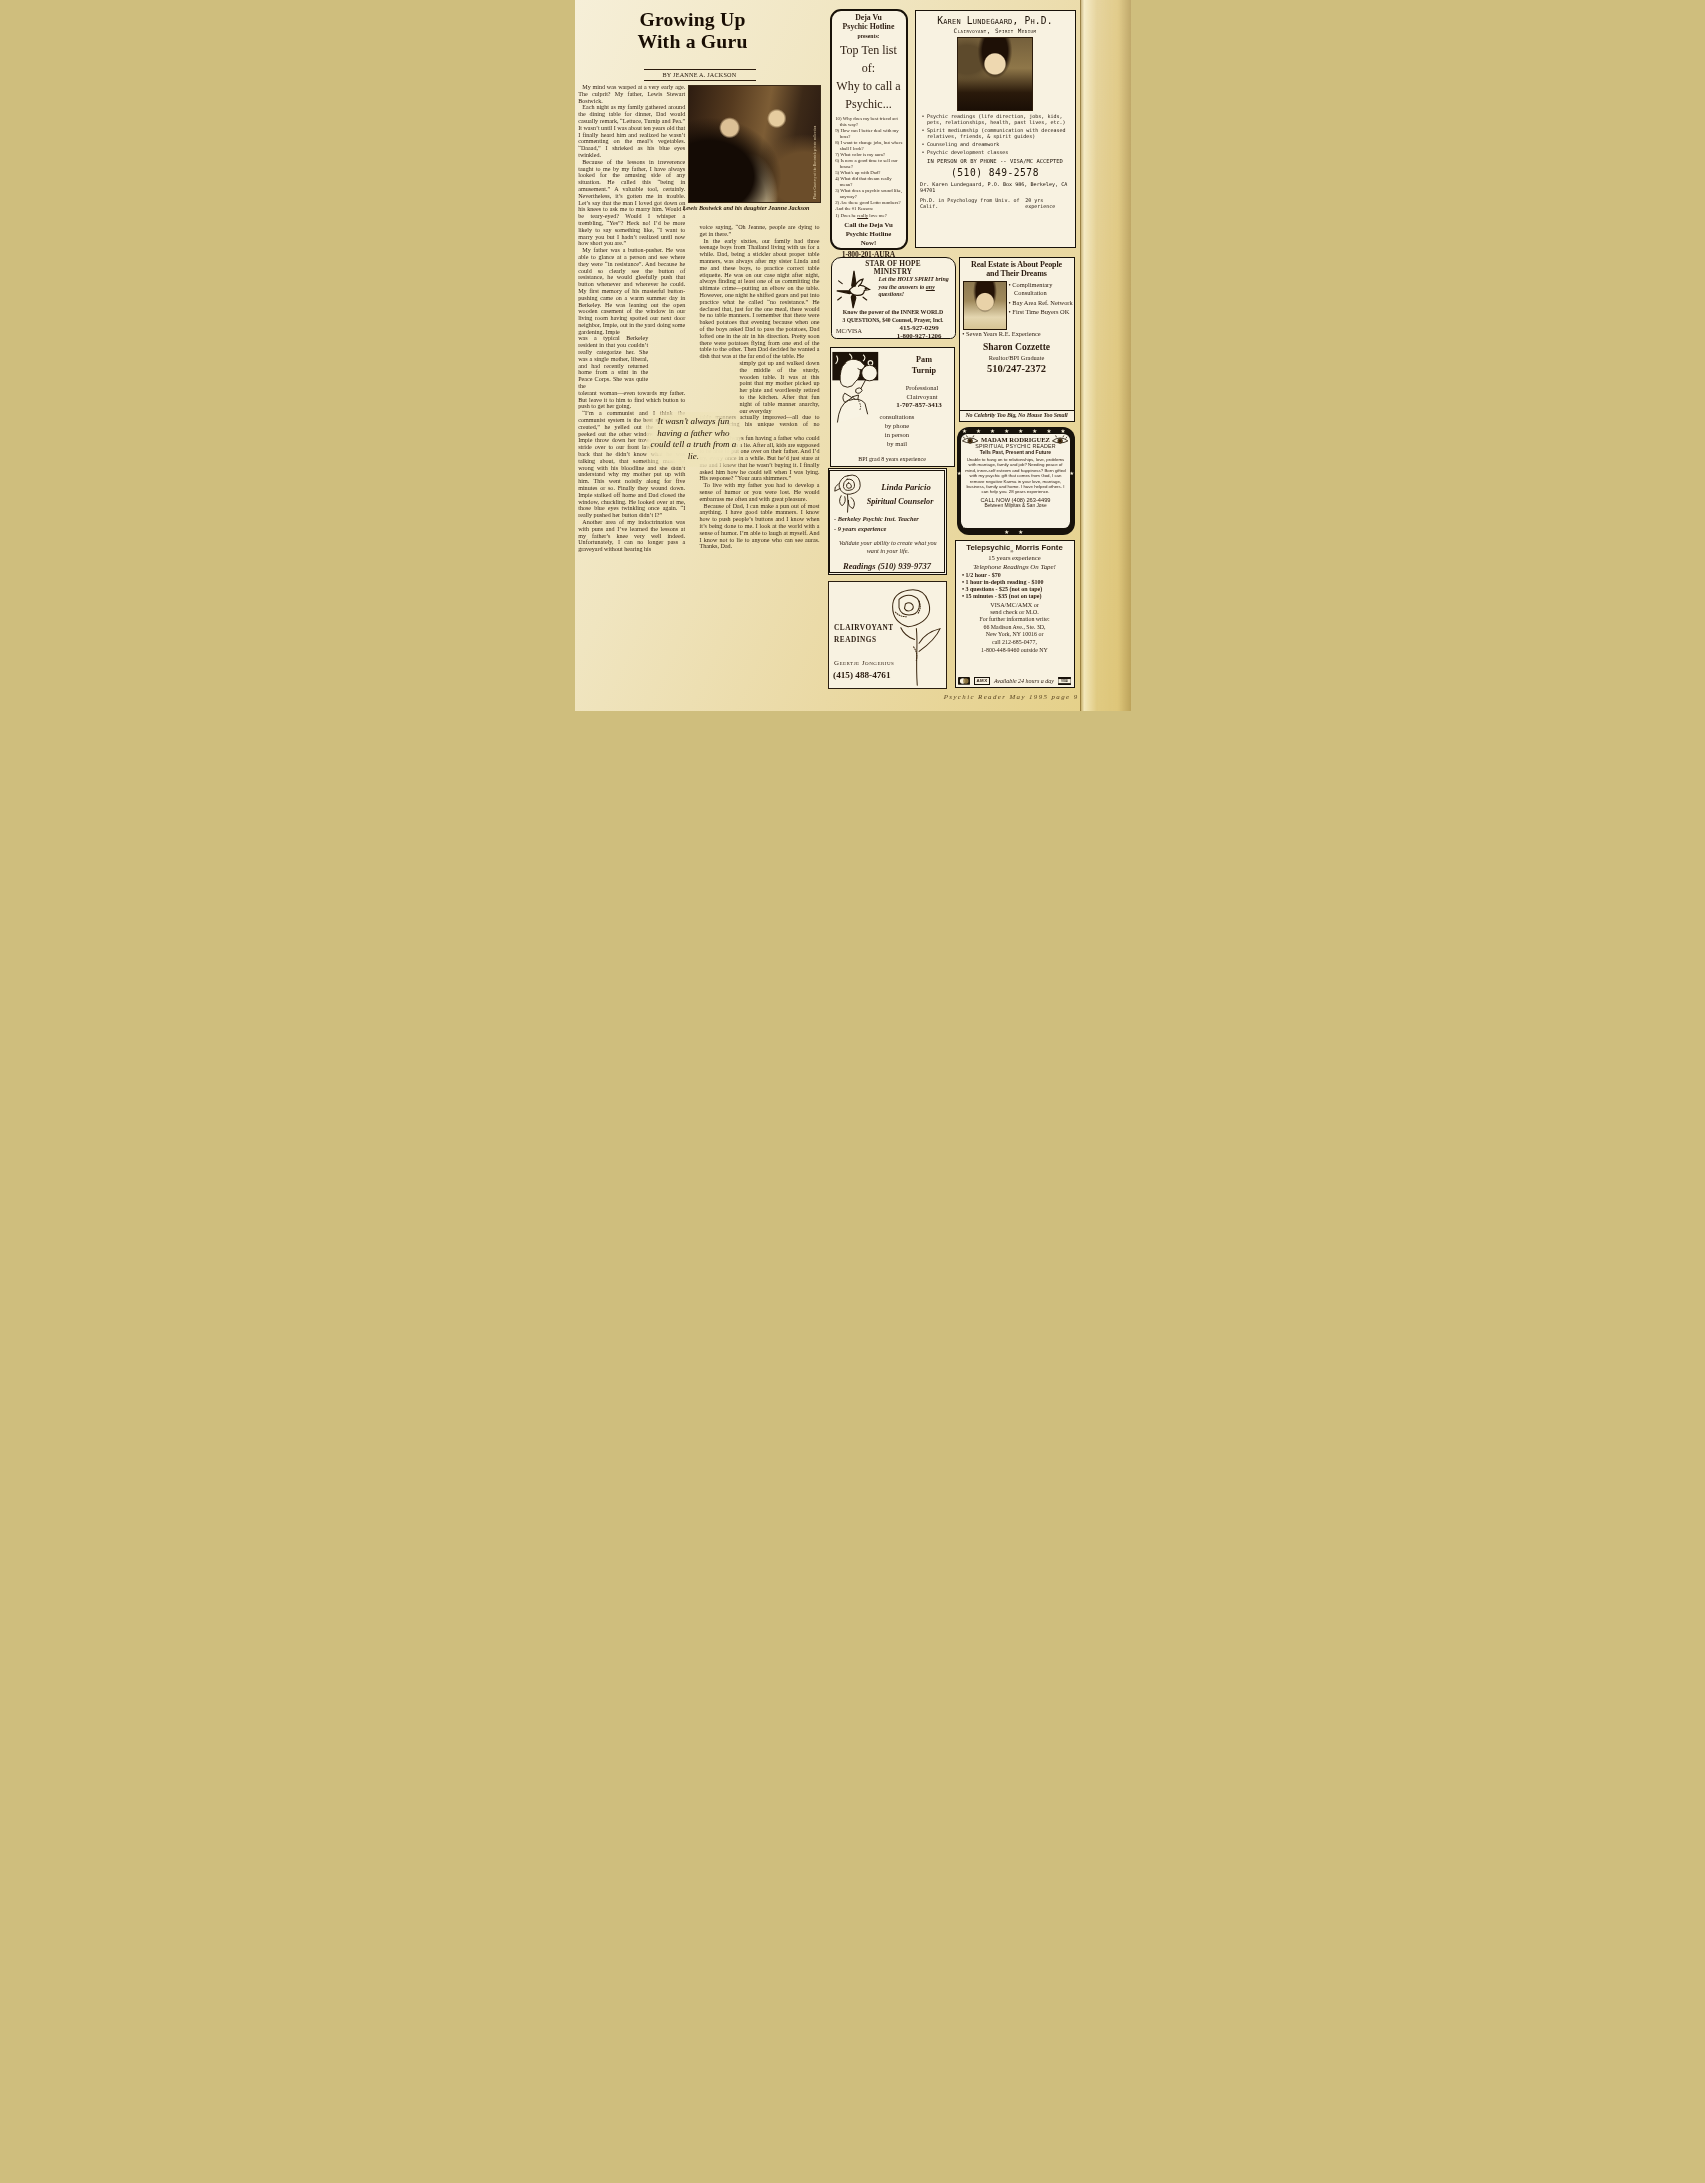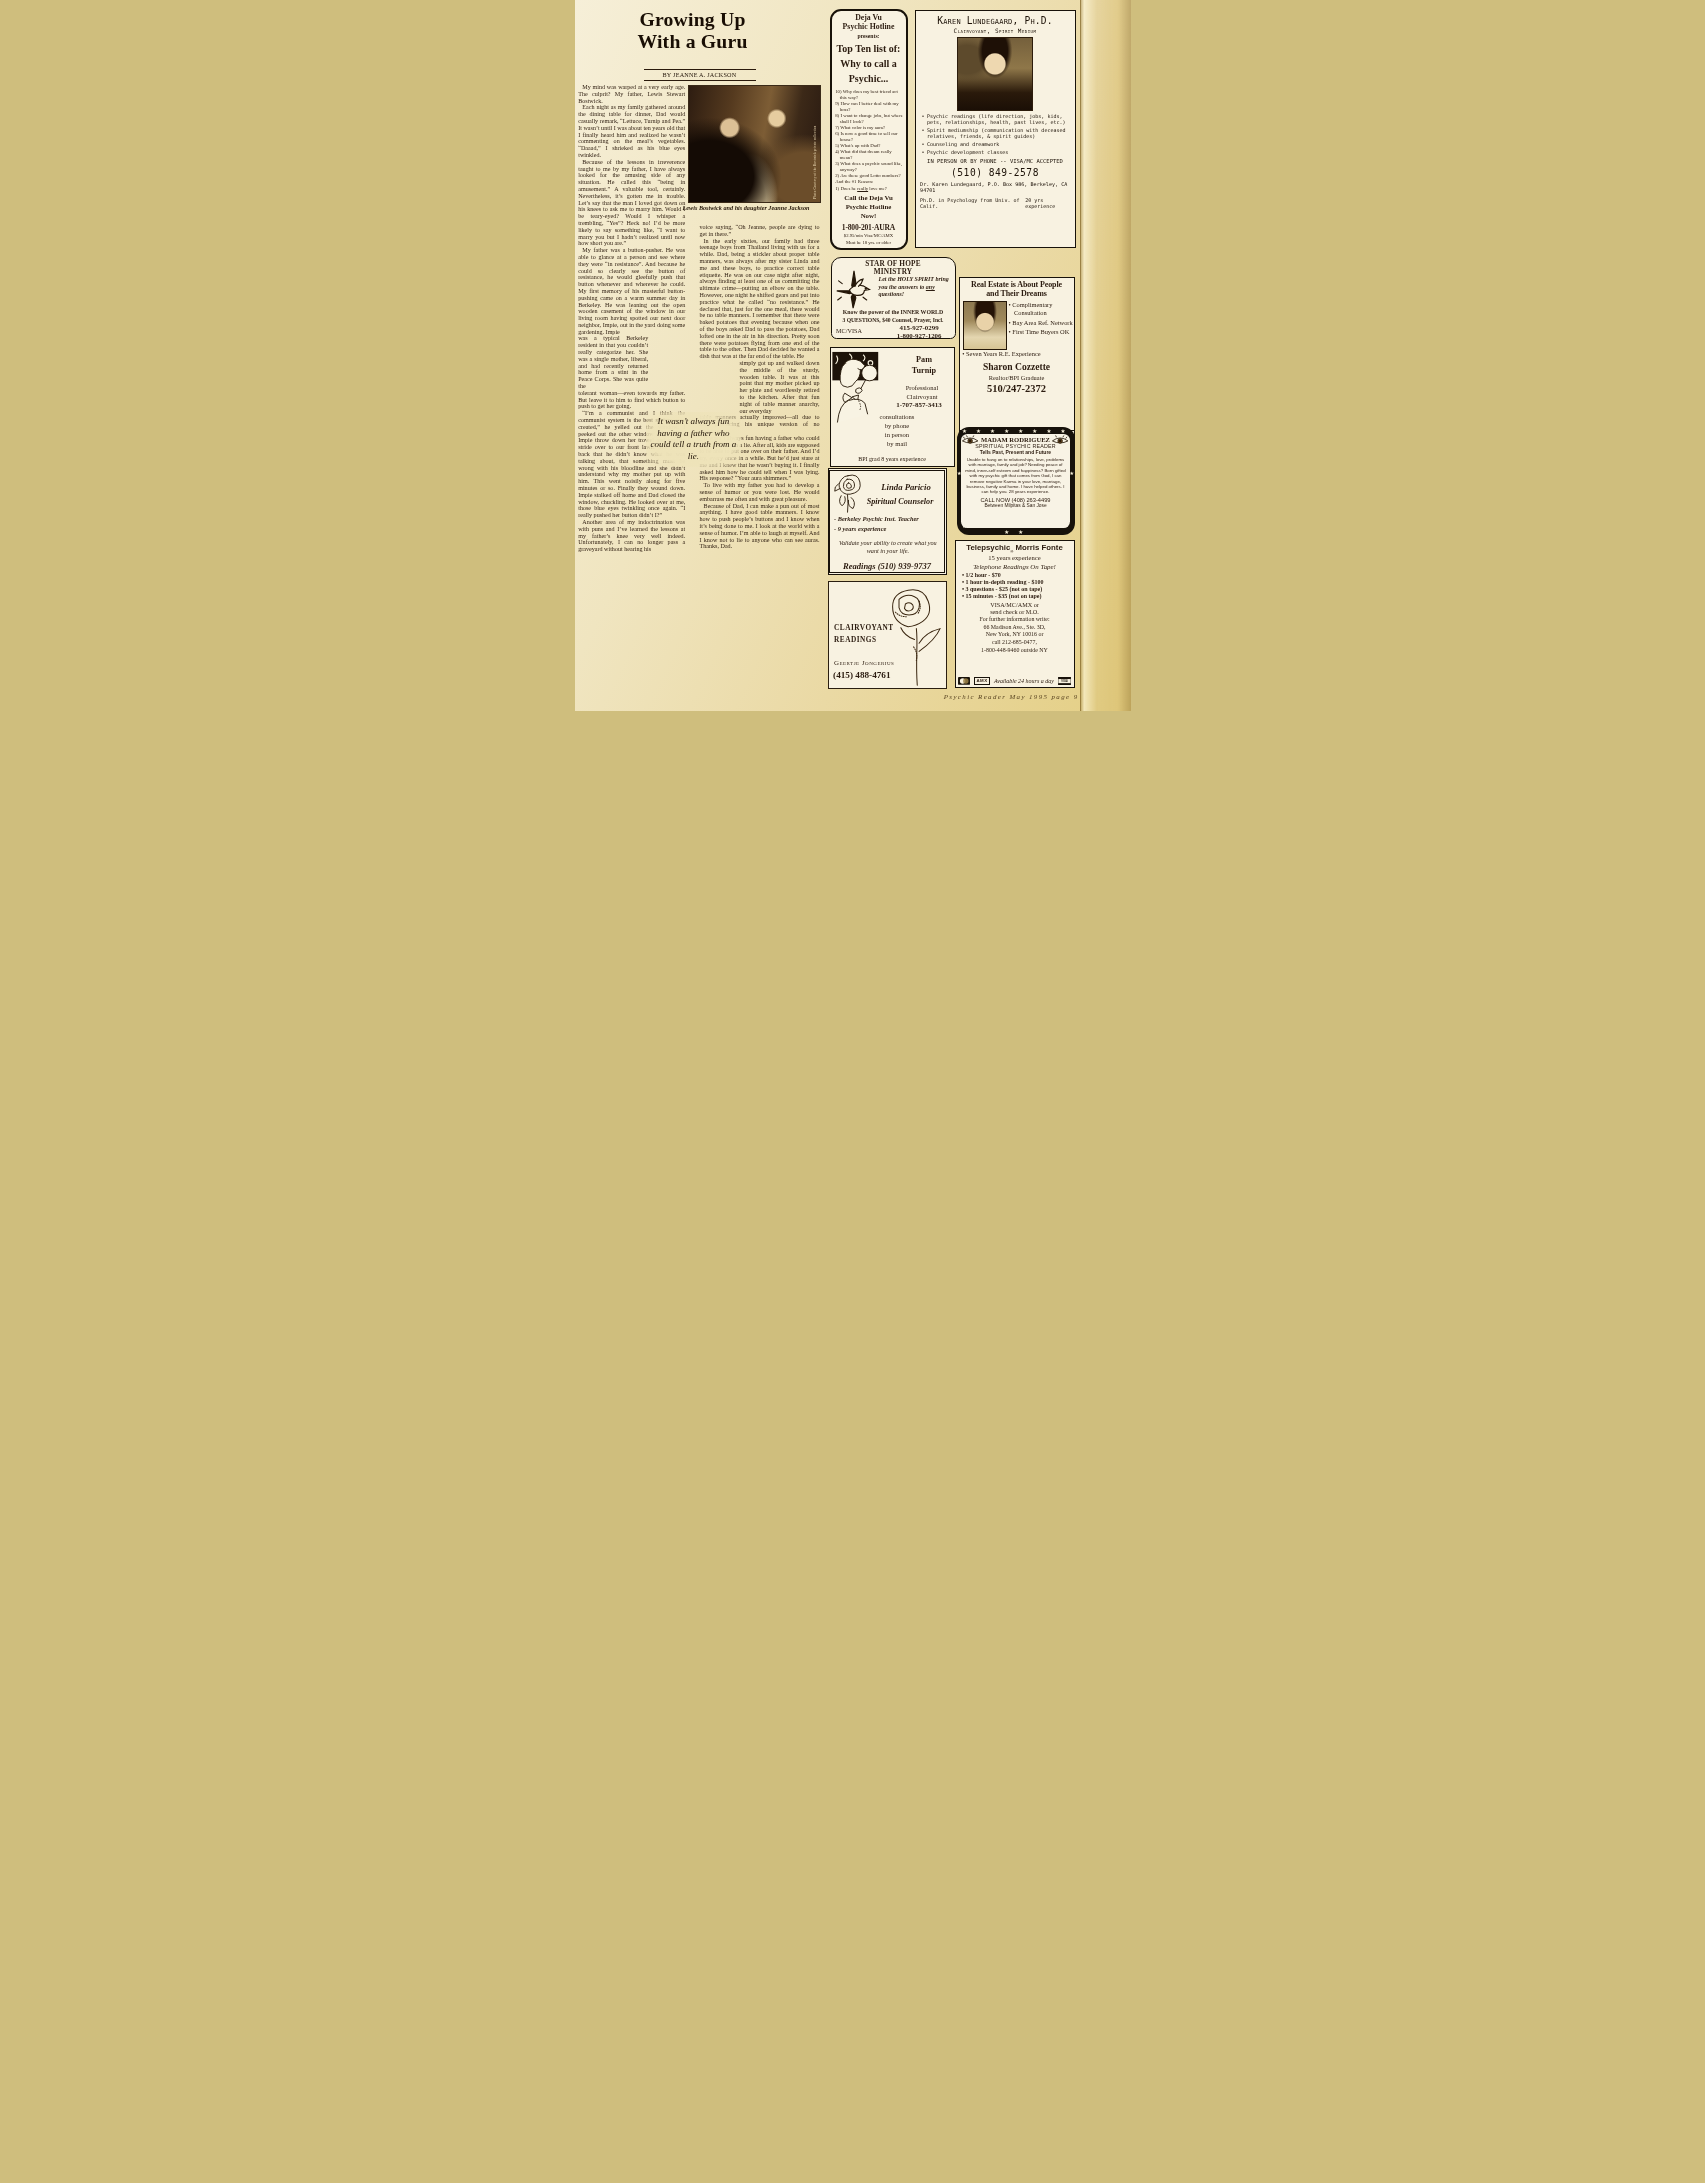--- a/index.html
+++ b/index.html
@@ -38,21 +38,21 @@
     font-size:9px;line-height:1.32;font-style:italic;color:#1f1206;
     background:radial-gradient(ellipse,rgba(238,227,185,.97) 62%,rgba(238,227,185,0) 100%);padding:3.7px 0.9px;}
   
   .ad{position:absolute;background:#f8f2e1;border:1.4px solid #18120a;box-sizing:border-box;}
   .ctr{text-align:center;border-radius:11px;}
   .u{text-decoration:underline;}
   
   .dejavu{left:255px;top:9.2px;width:78px;height:241px;border-width:2.3px;padding:2.7px 2.3px;}
   .dv-t1{font-size:7.8px;font-weight:bold;line-height:1.15;}
   .dv-pres{font-size:5.7px;font-weight:bold;margin:1.4px 0;}
-  .dv-t2{font-size:10px;font-weight:bold;line-height:1.5;text-align:center;}
+  .dv-t2{font-size:12px;font-weight:normal;line-height:1.5;text-align:center;}
   .dv-items{margin-top:3.7px;text-align:left;}
   .dv-item{font-size:4.8px;line-height:5.6px;padding-left:6px;text-indent:-4.6px;margin:0.7px 0;}
   .dv-call{font-size:6.9px;font-weight:bold;line-height:1.25;margin-top:3.2px;}
   .dv-phone{font-size:7.6px;font-weight:bold;letter-spacing:-0.2px;margin-top:2.7px;}
   .dv-small{font-size:4.7px;margin-top:1.4px;}
   
   .lund{left:340px;top:10px;width:161px;height:238px;border-width:1.8px;padding:3.7px 4.6px;
     font-family:"DejaVu Sans Mono",monospace;color:#1d1208;}
   .lu-name{font-size:9.6px;font-variant:small-caps;text-align:center;letter-spacing:0.2px;}
   .lu-sub{font-size:6px;font-variant:small-caps;text-align:center;letter-spacing:0.5px;margin-top:0.9px;}
@@ -81,21 +81,21 @@
   .so-ph{position:absolute;right:13px;top:66px;font-size:6.9px;font-weight:bold;line-height:1.2;text-align:center;}
   
   .pam{left:255px;top:347px;width:125px;height:120px;border-width:1.4px;}
   .pb-art{position:absolute;left:0.9px;top:0.9px;}
   .pb-name{position:absolute;left:68px;top:5.5px;width:51px;text-align:center;font-size:8.2px;font-weight:bold;line-height:1.4;}
   .pb-prof{position:absolute;left:62px;top:36px;width:59px;text-align:center;font-size:6.6px;line-height:1.3;}
   .pb-phone{position:absolute;left:54px;top:53px;width:69px;text-align:center;font-size:7px;font-weight:bold;}
   .pb-cons{position:absolute;left:27.5px;top:65px;width:78px;text-align:center;font-size:6.6px;line-height:1.35;}
   .pb-exp{position:absolute;left:0;bottom:3.7px;width:100%;text-align:center;font-size:6px;}
   
-  .re{left:384px;top:257px;width:116px;height:165px;border-width:1.4px;padding:2.3px 1.8px;margin-top:20px;}
+  .re{left:384px;top:257px;width:116px;height:165px;border-width:1.4px;padding:2.3px 1.8px;}
   .re-head{font-size:8px;font-weight:bold;text-align:center;line-height:1.15;letter-spacing:-0.1px;}
   .re-photo{position:absolute;left:3.7px;top:23px;width:42px;height:47px;border:0.5px solid #241708;
     background:
       radial-gradient(circle at 50% 42%,#e9d2a8 0 24%,rgba(0,0,0,0) 27%),
       radial-gradient(ellipse at 50% 20%,#241306 0 30%,rgba(0,0,0,0) 40%),
       linear-gradient(180deg,#8d7950 0%,#a08a5c 40%,#e4d6b0 75%,#d6c494 100%);}
   .re-bullets{position:absolute;left:49px;top:22px;width:65px;font-size:6.4px;line-height:1.25;}
   .re-bullets div{padding-left:5.5px;text-indent:-5.5px;margin:1.4px 0;}
   .re-b7{position:absolute;left:2.7px;top:72px;width:112px;font-size:6.4px;}
   .re-name{position:absolute;left:0;top:83px;width:100%;text-align:center;font-size:9.6px;font-weight:bold;}

